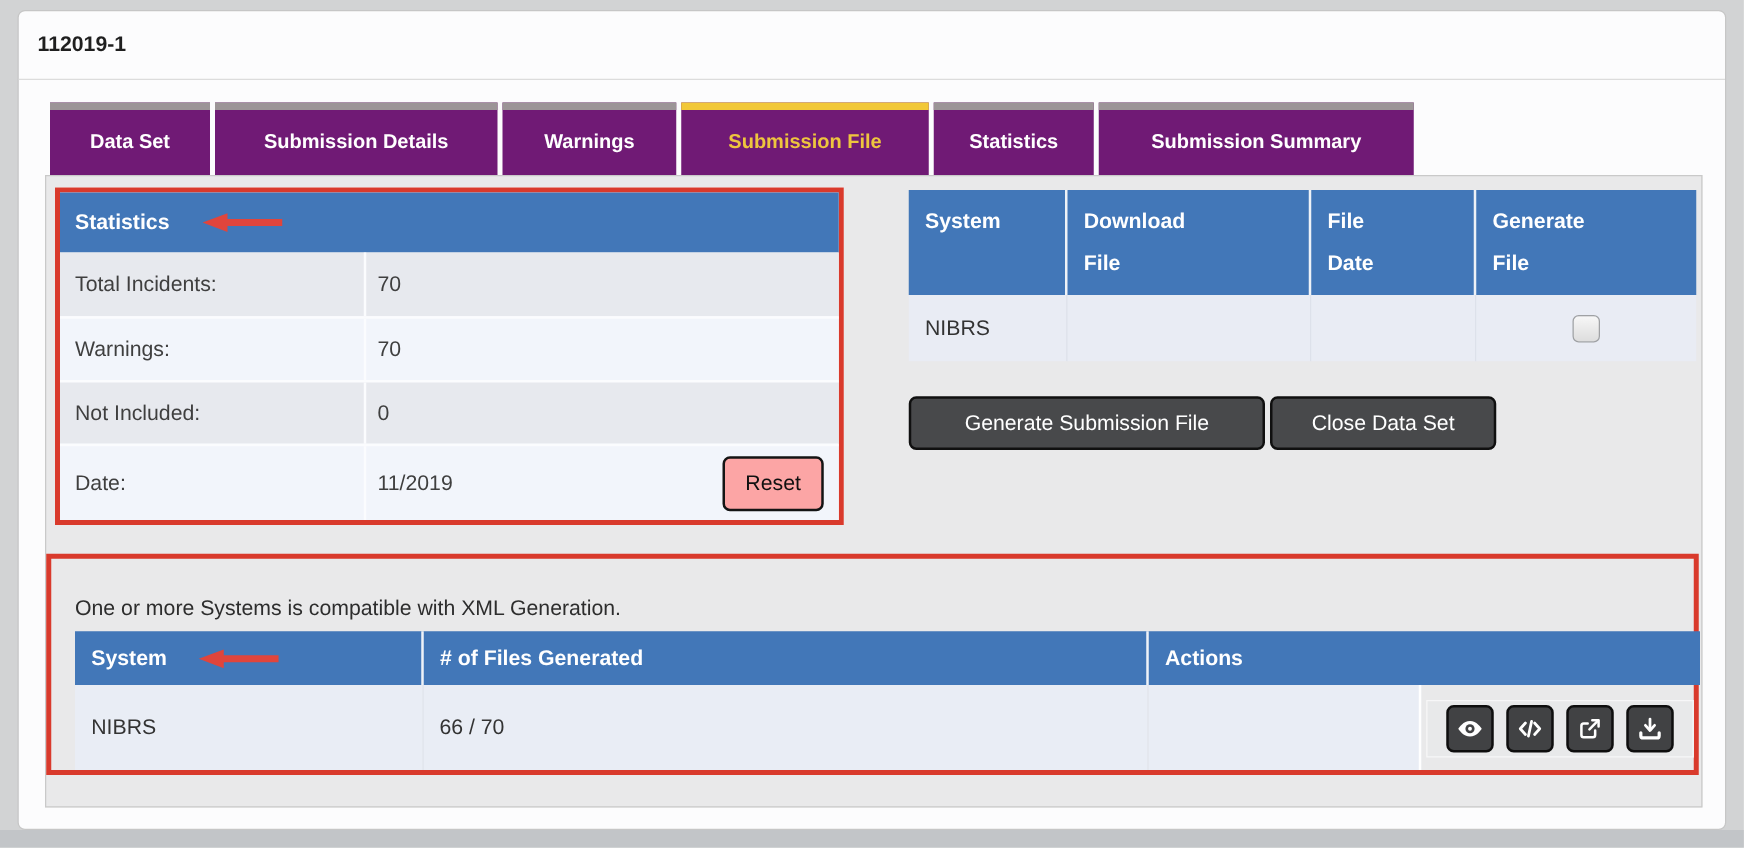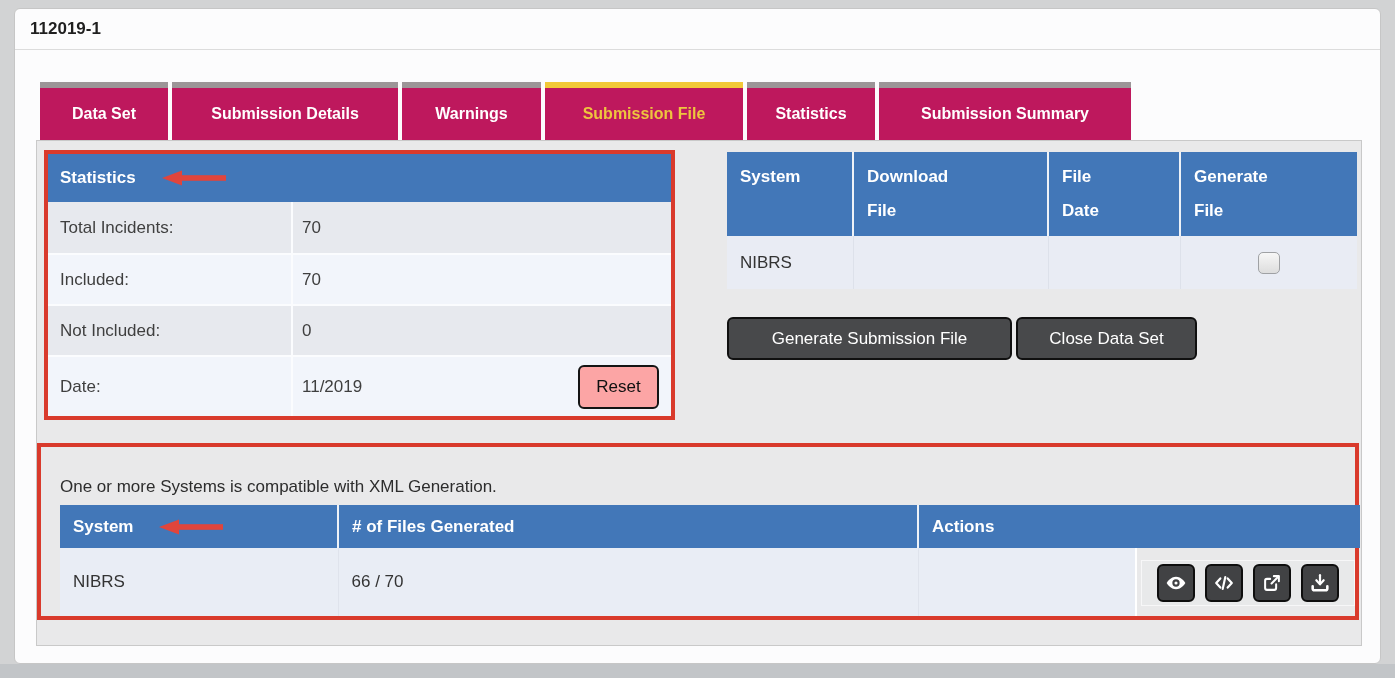--- a/index.html
+++ b/index.html
@@ -12,28 +12,28 @@
   }
   .bottom-strip {
     position:absolute; left:0; right:0; bottom:0; height:14px;
     background:#c2c5c8;
   }
   .card {
     position:absolute; left:14px; top:8px; width:1367px; height:656px;
     background:#fcfcfd; border:1px solid #c6c6c6; border-radius:6px;
   }
   .title-bar {
-    height:41px; border-bottom:1px solid #dcdcdc;
+    height:55px; border-bottom:1px solid #dcdcdc;
     display:flex; align-items:center; padding-left:15px;
     font-size:17px; font-weight:bold; color:#1f1f1f;
   }
   
   .tabs { position:absolute; left:25px; top:73px; display:flex; gap:4px; }
   .tab {
-    background:#be185d; border-top:6px solid #9c9597; height:58px;
+    background:#701a75; border-top:6px solid #9c9597; height:58px;
     display:flex; align-items:center; justify-content:center;
     color:#ffffff; font-weight:bold; font-size:16px; cursor:pointer;
   }
   .tab:nth-child(1){width:128px}
   .tab:nth-child(2){width:226px}
   .tab:nth-child(3){width:139px}
   .tab:nth-child(4){width:198px}
   .tab:nth-child(5){width:128px}
   .tab:nth-child(6){width:252px}
   .tab.active { border-top-color:#f2c838; color:#eec53e; }
@@ -189,21 +189,21 @@
           <rect x="18" y="5.2" width="46" height="5.6" fill="#e0453c"></rect>
         </svg>
       </div>
       <div class="stats-row">
         <div class="stats-label">Total Incidents:</div>
         <div class="stats-value">
             <span>70</span>
           </div>
       </div>
       <div class="stats-row">
-        <div class="stats-label">Included:</div>
+        <div class="stats-label">Warnings:</div>
         <div class="stats-value">
             <span>70</span>
           </div>
       </div>
       <div class="stats-row">
         <div class="stats-label">Not Included:</div>
         <div class="stats-value">
             <span>0</span>
           </div>
       </div>

